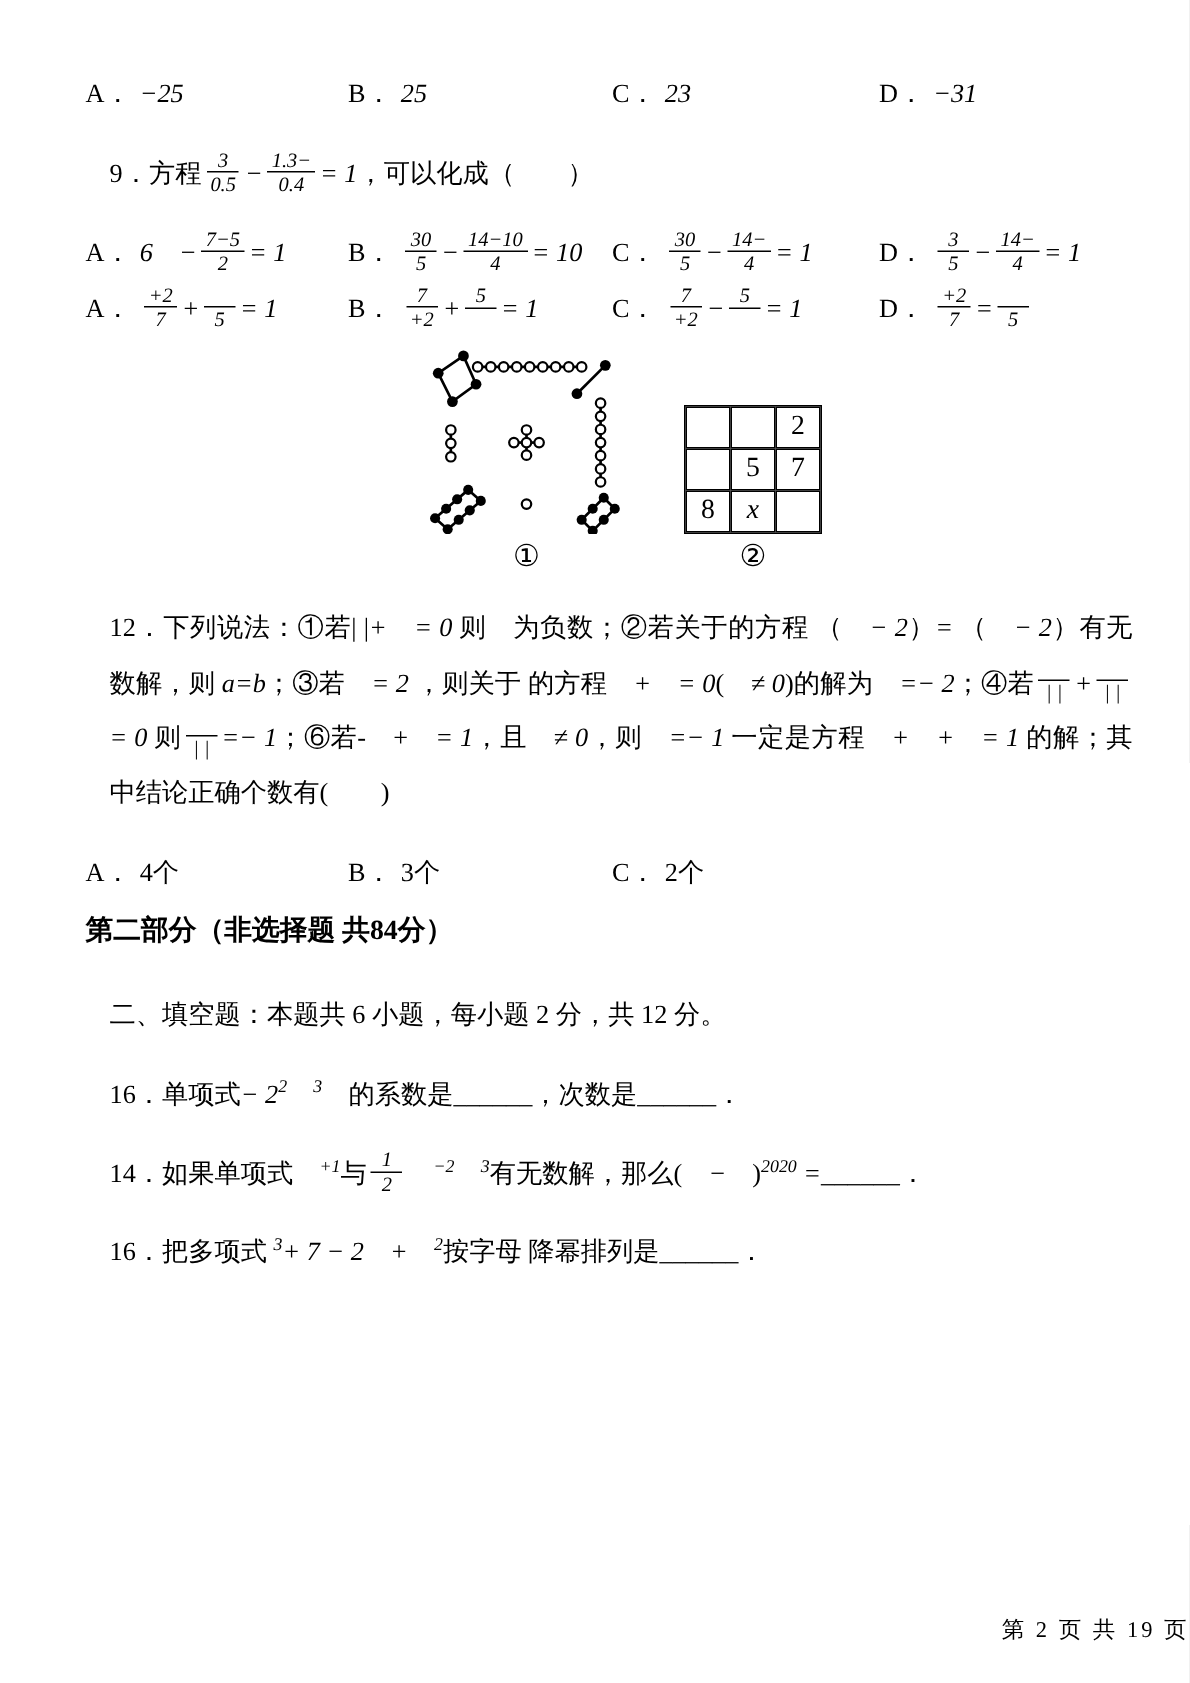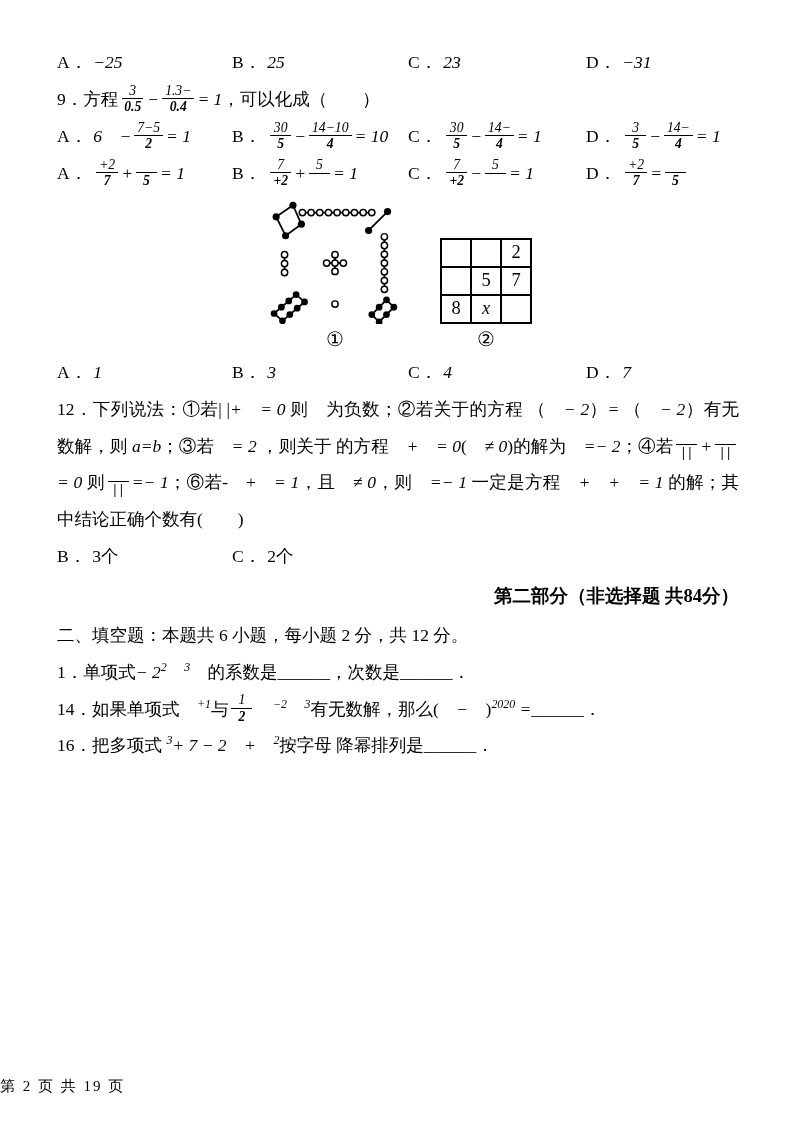--- a/index.html
+++ b/index.html
@@ -1,42 +1,42 @@
 <!DOCTYPE html>
 <html><head>
 <meta charset="utf-8">
 <style>
   html,body{margin:0;padding:0;background:#e8e8e8;}
   .page{
     width:793px;height:1122px;box-sizing:border-box;background:#ffffff;
-    padding:44px 54px 0 57px;position:relative;overflow:hidden;
+    padding:44px 22px 0 57px;position:relative;overflow:hidden;
     font-family:"Liberation Serif","DejaVu Serif",serif;
     font-size:17.5px;color:#000;margin:0 auto;
   }
-  .para{text-align:justify;line-height:36.8px;margin:0;}
+  .para{text-align:justify;line-height:36.8px;margin:16px;}
   .opt-row{display:grid;grid-template-columns:175px 176px 178px 1fr;line-height:37px;align-items:center;}
   .opt-cell{white-space:nowrap;}
   .opt-label{margin-right:6px;}
   .it{font-style:italic;}
   sup.it{font-size:0.68em;font-style:italic;vertical-align:super;line-height:0;}
   .frac{display:inline-flex;flex-direction:column;align-items:center;vertical-align:middle;
         font-style:italic;font-size:0.78em;line-height:1.15;margin:0 3px;transform:translateY(-2px);}
   .frac .num{border-bottom:1.2px solid #000;padding:0 3px;min-width:15px;min-height:1.05em;text-align:center;}
-  .frac .den{padding:0 3px;min-width:15px;min-height:1.05em;text-align:center;font-weight:bold;}
-  .center-bold{text-align:right;font-weight:bold;font-size:18.5px;line-height:42px;
+  .frac .den{padding:0 3px;min-width:15px;min-height:1.05em;text-align:center;}
+  .center-bold{text-align:left;font-weight:bold;font-size:18.5px;line-height:42px;
                font-family:"Liberation Serif","DejaVu Serif",serif;}
   .figure-row{display:flex;justify-content:center;align-items:flex-end;gap:34px;margin:8px 0 2px 0;}
   .fig-col{display:flex;flex-direction:column;align-items:center;}
   .fig-label{font-size:20px;line-height:26px;margin-top:2px;}
   .magic-grid{display:grid;grid-template-columns:repeat(3,30px);grid-auto-rows:28px;
               border:1.6px solid #000;background:#fff;}
   .magic-cell{border:0.9px solid #000;display:flex;align-items:center;justify-content:center;
               font-size:18.5px;}
   .magic-cell.it{font-style:italic;}
-  .footer{position:absolute;left:0;right:0;bottom:26px;text-align:left;font-size:15px;
+  .footer{position:absolute;left:0;right:0;bottom:26px;text-align:right;font-size:15px;
           letter-spacing:2px;}
 </style>
 </head>
 <body>
 
 <div class="page">
   <div id="content">
       <div class="opt-row">
         <div class="opt-cell"><span class="opt-label">A．</span><span class="it">−25</span></div>
         <div class="opt-cell"><span class="opt-label">B．</span><span class="it">25</span></div>
@@ -181,43 +181,38 @@
             <div class="magic-cell"></div>
             <div class="magic-cell">5</div>
             <div class="magic-cell">7</div>
             <div class="magic-cell">8</div>
             <div class="magic-cell it">x</div>
             <div class="magic-cell"></div>
           </div>
       <div class="fig-label">②</div>
     </div>
   </div>
-<div class="opt-row">
-        <div class="opt-cell"><span class="opt-label">A．</span><span class="it">1</span></div>
-        <div class="opt-cell"><span class="opt-label">B．</span><span class="it">3</span></div>
-        <div class="opt-cell"><span class="opt-label">C．</span><span class="it">4</span></div>
-        <div class="opt-cell"><span class="opt-label">D．</span><span class="it">7</span></div>
-      </div>
       <div class="para"><span class="cn">12．下列说法：①若| |</span><span class="it">+</span><span class="cn">　</span><span class="it">= 0</span><span class="cn"> 则　为负数；②若关于的方程 （　</span><span class="it">− 2</span><span class="cn">）</span><span class="it">=</span><span class="cn"> （　</span><span class="it">− 2</span><span class="cn">）有无数解，则 </span><span class="it">a=b</span><span class="cn">；③若　</span><span class="it">= 2</span><span class="cn"> ，则关于 的方程　</span><span class="it">+</span><span class="cn">　</span><span class="it">= 0</span><span class="cn">(　</span><span class="it">≠ 0</span><span class="cn">)的解为　</span><span class="it">=− 2</span><span class="cn">；④若</span><span class="frac">
           <span class="num"></span>
           <span class="den">| |</span>
         </span><span class="it">+</span><span class="frac">
           <span class="num"></span>
           <span class="den">| |</span>
         </span><span class="it">= 0</span><span class="cn"> 则</span><span class="frac">
           <span class="num"></span>
           <span class="den">| |</span>
         </span><span class="it">=− 1</span><span class="cn">；⑥若-　+　</span><span class="it">= 1</span><span class="cn">，且　</span><span class="it">≠ 0</span><span class="cn">，则　</span><span class="it">=− 1</span><span class="cn"> 一定是方程　</span><span class="it">+</span><span class="cn">　</span><span class="it">+</span><span class="cn">　</span><span class="it">= 1</span><span class="cn"> 的解；其中结论正确个数有(　　)</span></div>
       <div class="opt-row">
+        <div class="opt-cell"><span class="opt-label">A．</span><span class="cn">4个</span></div>
         <div class="opt-cell"><span class="opt-label">B．</span><span class="cn">3个</span></div>
         <div class="opt-cell"><span class="opt-label">C．</span><span class="cn">2个</span></div>
       </div>
       <div class="center-bold"><span class="cn">第二部分（非选择题 共84分）</span></div>
       <div class="para"><span class="cn">二、填空题：本题共 6 小题，每小题 2 分，共 12 分。</span></div>
-      <div class="para"><span class="cn">1．单项式</span><span class="it">− 2</span><sup class="it">2</sup><span class="it">　</span><sup class="it">3</sup><span class="cn">　的系数是______，次数是______．</span></div>
+      <div class="para"><span class="cn">16．单项式</span><span class="it">− 2</span><sup class="it">2</sup><span class="it">　</span><sup class="it">3</sup><span class="cn">　的系数是______，次数是______．</span></div>
       <div class="para"><span class="cn">14．如果单项式　</span><sup class="it">+1</sup><span class="cn">与</span><span class="frac">
           <span class="num">1</span>
           <span class="den">2</span>
         </span><span class="cn">　</span><sup class="it">−2</sup><span class="it">　</span><sup class="it">3</sup><span class="cn">有无数解，那么(　</span><span class="it">−</span><span class="cn">　)</span><sup class="it">2020</sup><span class="it"> =</span><span class="cn">______．</span></div>
       <div class="para"><span class="cn">16．把多项式 </span><sup class="it">3</sup><span class="it">+ 7 − 2</span><span class="cn">　</span><span class="it">+</span><span class="cn">　</span><sup class="it">2</sup><span class="cn">按字母 降幂排列是______．</span></div>
     </div>
   <div class="footer">第 2 页 共 19 页</div>
 </div>
 
 </body></html>

